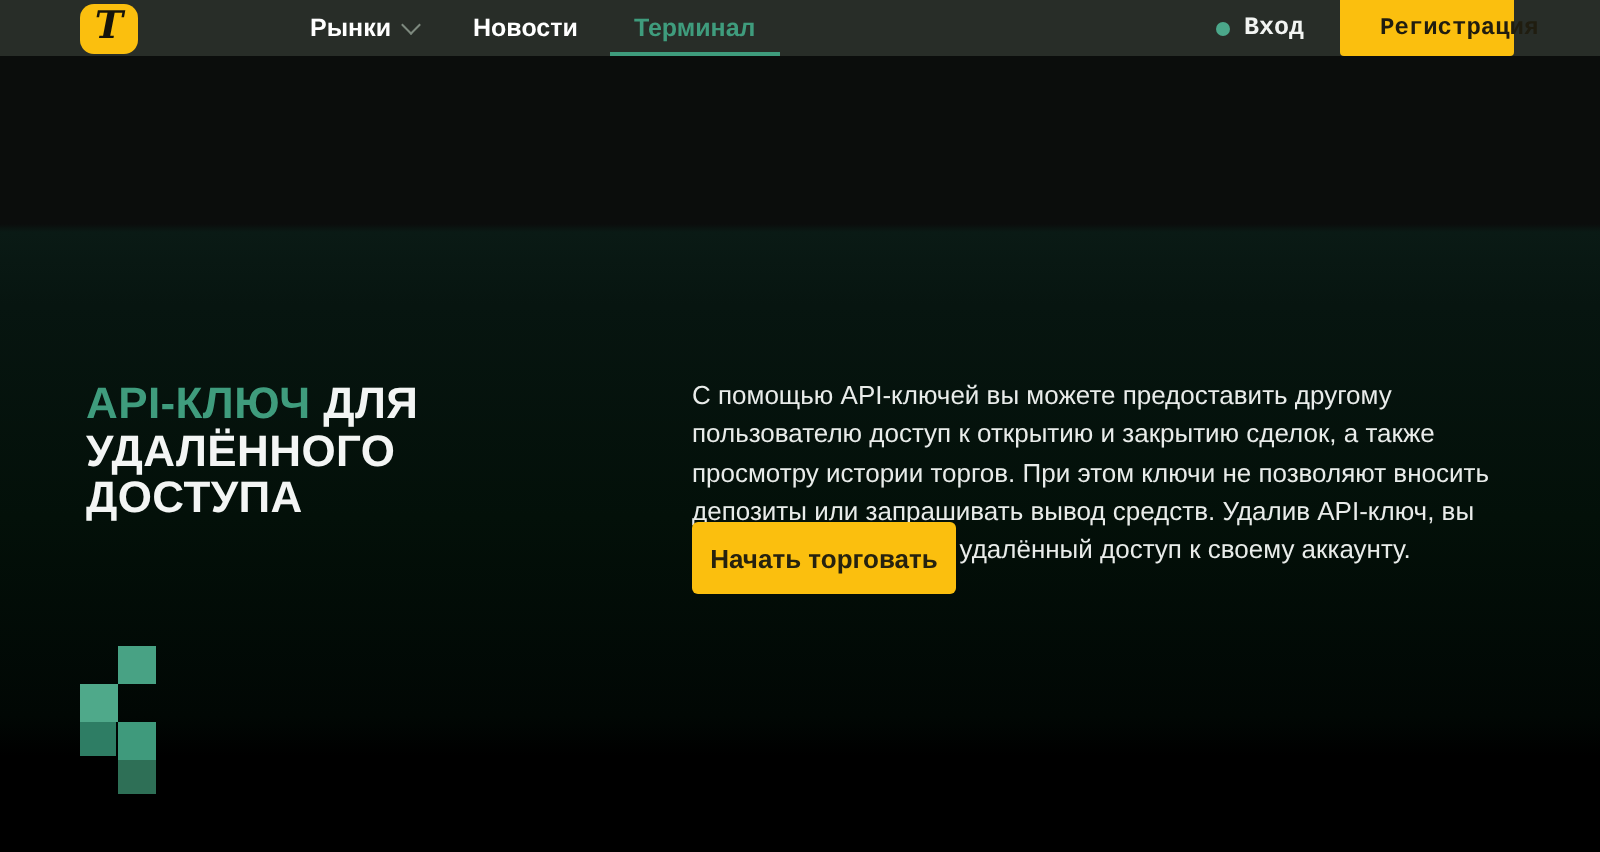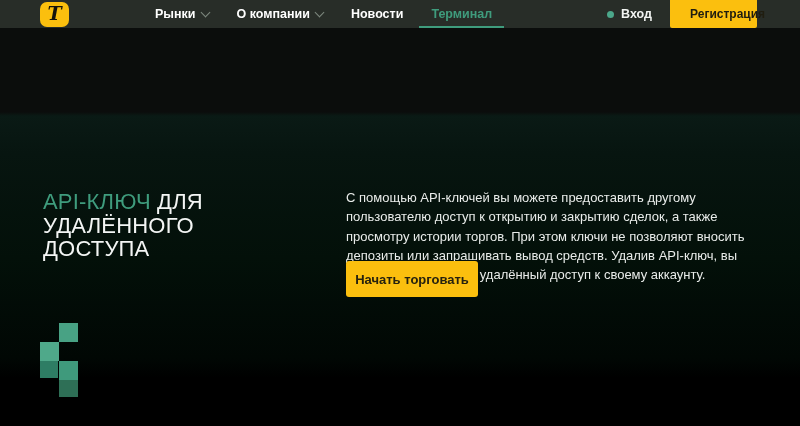--- a/index.html
+++ b/index.html
@@ -32,21 +32,21 @@
   }
   .menu-item.active{color:var(--accent-green,#3f9c7d);}
   .menu-item.active::after{
     content:"";position:absolute;left:2px;right:2px;bottom:0;height:2px;
     background:var(--accent-green,#3f9c7d);
   }
   .chev{
     width:6px;height:6px;border-right:1.6px solid #7d897e;border-bottom:1.6px solid #7d897e;
     transform:rotate(45deg);margin-top:-4px;
   }
-  .auth{margin-left:auto;display:flex;align-items:center;height:100%;}
+  .auth{margin-left:auto;display:flex;align-items:center;height:100%;font-family:Liberation Mono, monospace;}
   .login{
     display:flex;align-items:center;gap:7px;margin-right:18px;
     color:#f2f4f2;font-size:12.5px;font-weight:600;text-decoration:none;cursor:pointer;
   }
   .dot{width:7px;height:7px;border-radius:50%;background:#4ba78a;}
   .register{
     height:100%;width:87px;margin-right:43px;border:none;cursor:pointer;
     background:var(--accent-yellow,#fbbf0e);color:#201d10;
     font-family:inherit;font-size:12px;font-weight:600;border-radius:0 0 2px 2px;padding-left:20px;
   }
@@ -54,21 +54,21 @@
   .hero{
     position:absolute;top:28px;left:0;right:0;height:350px;
     background:
       linear-gradient(180deg,
         #0b0d0c 0px,#0b0d0c 84px,
         #0a1a15 88px,#071510 125px,
         #031009 230px,#010704 330px,#000 350px);
   }
   .hero-title{
     position:absolute;left:43px;top:162px;width:228px;margin:0;
-    color:#f3f5f4;font-size:22px;line-height:23.5px;font-weight:normal;
+    color:#f3f5f4;font-size:22px;line-height:23.5px;font-weight:bold;
     letter-spacing:.2px;text-transform:uppercase;
   }
   .hero-title .green{color:var(--accent-green,#45a181);}
   .hero-desc{
     position:absolute;left:346px;top:160px;width:424px;margin:0;
     color:#e9ecea;font-size:13px;line-height:19.3px;
   }
   .cta{
     position:absolute;left:346px;top:233px;width:132px;height:36px;
     background:var(--accent-yellow,#fbbf0e);border:none;border-radius:3px;
@@ -85,24 +85,20 @@
 <div class="page" style="--accent-green: #3f9c7d; --accent-yellow: #fbbf0e; --nav-bg: #282d28;">
 
   <header class="nav">
     <div class="logo">
       <span class="logo-t">T</span>
     </div>
 
     <nav class="menu">
       <a class="menu-item">
         <span>Рынки</span>
-        <span class="chev"></span>
-      </a>
-      <a class="menu-item">
-        <span>О компании</span>
         <span class="chev"></span>
       </a>
       <a class="menu-item">
         <span>Новости</span>
       </a>
       <a class="menu-item active">
         <span>Терминал</span>
       </a>
     </nav>
 

